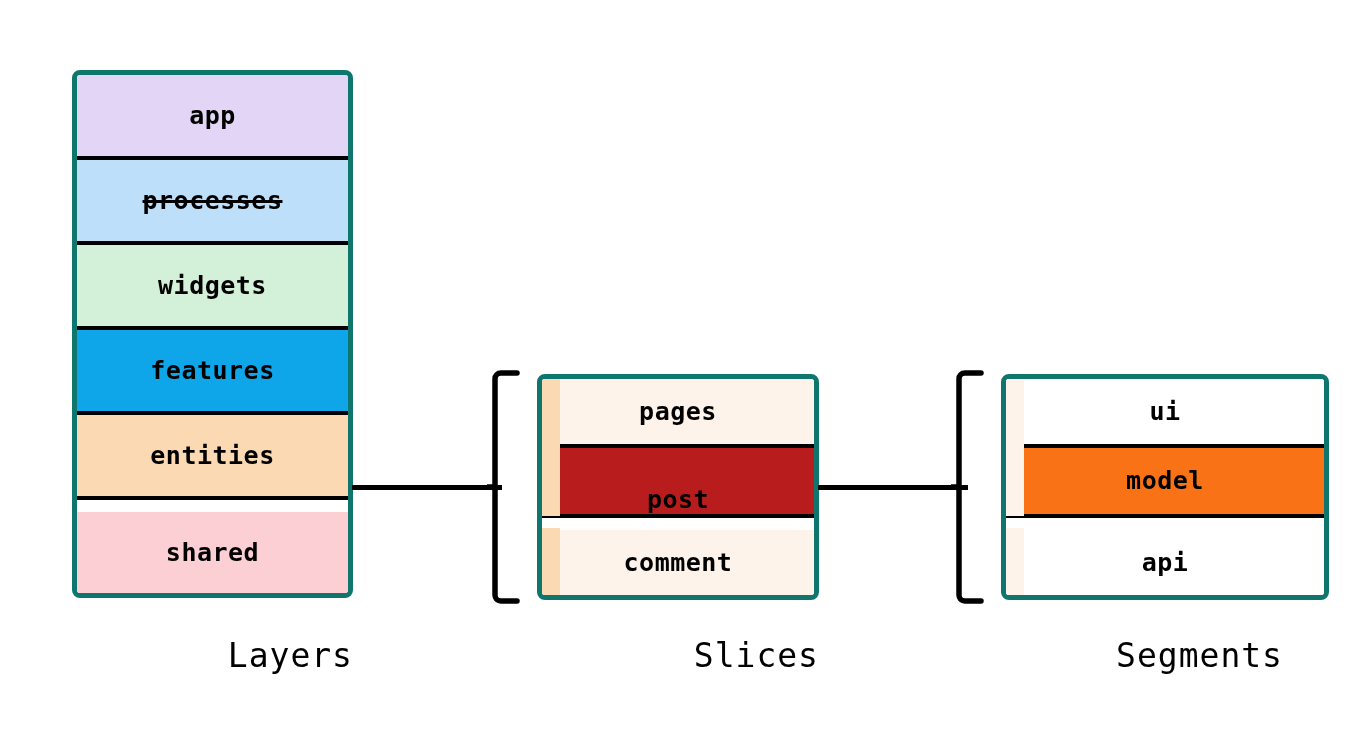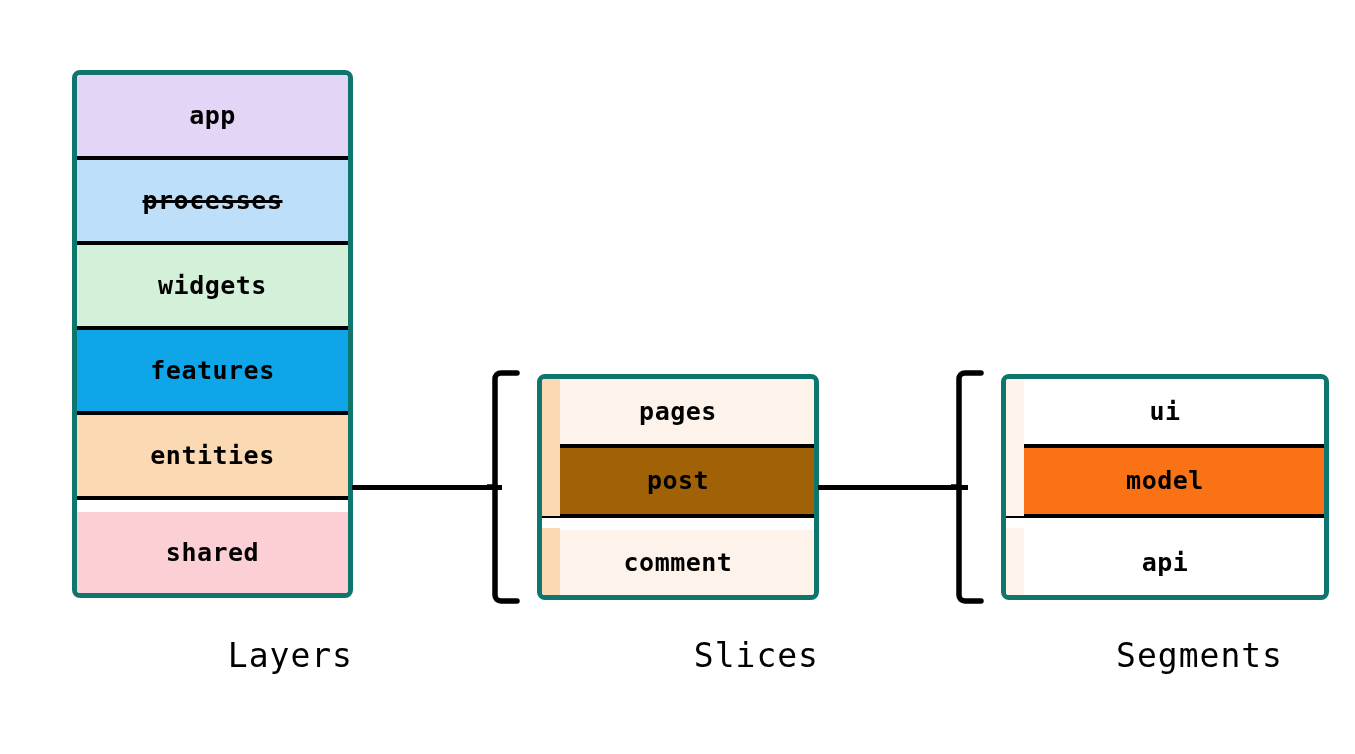--- a/index.html
+++ b/index.html
@@ -176,21 +176,21 @@
       <path d="M30 5 H14 C10.5 5 8 7.5 8 11 V227 C8 230.5 10.5 233 14 233 H30" stroke="#000000" stroke-width="5.5" stroke-linecap="round" fill="none"></path>
       <path d="M0 119 H9" stroke="#000000" stroke-width="5.5" stroke-linecap="butt"></path>
     </svg>
   </div>
 
   <div class="stack" id="slices-stack">
     <div class="row" style="background: rgb(253, 243, 234);">
       <span class="strip" style="background: rgb(250, 217, 179);"></span>
       <span class="row-label">pages</span>
     </div>
-    <div class="row" style="background: #a16207;">
+    <div class="row" style="background: #b91c1c; align-items: flex-end;">
       <span class="strip" style="background: rgb(250, 217, 179);"></span>
       <span class="row-label">post</span>
     </div>
     <div class="row" style="background: rgb(253, 243, 234);">
       <span class="strip" style="background: rgb(250, 217, 179);"></span>
       <span class="row-label">comment</span>
     </div>
   </div>
 
   <div class="caption" id="caption-slices">Slices</div>

